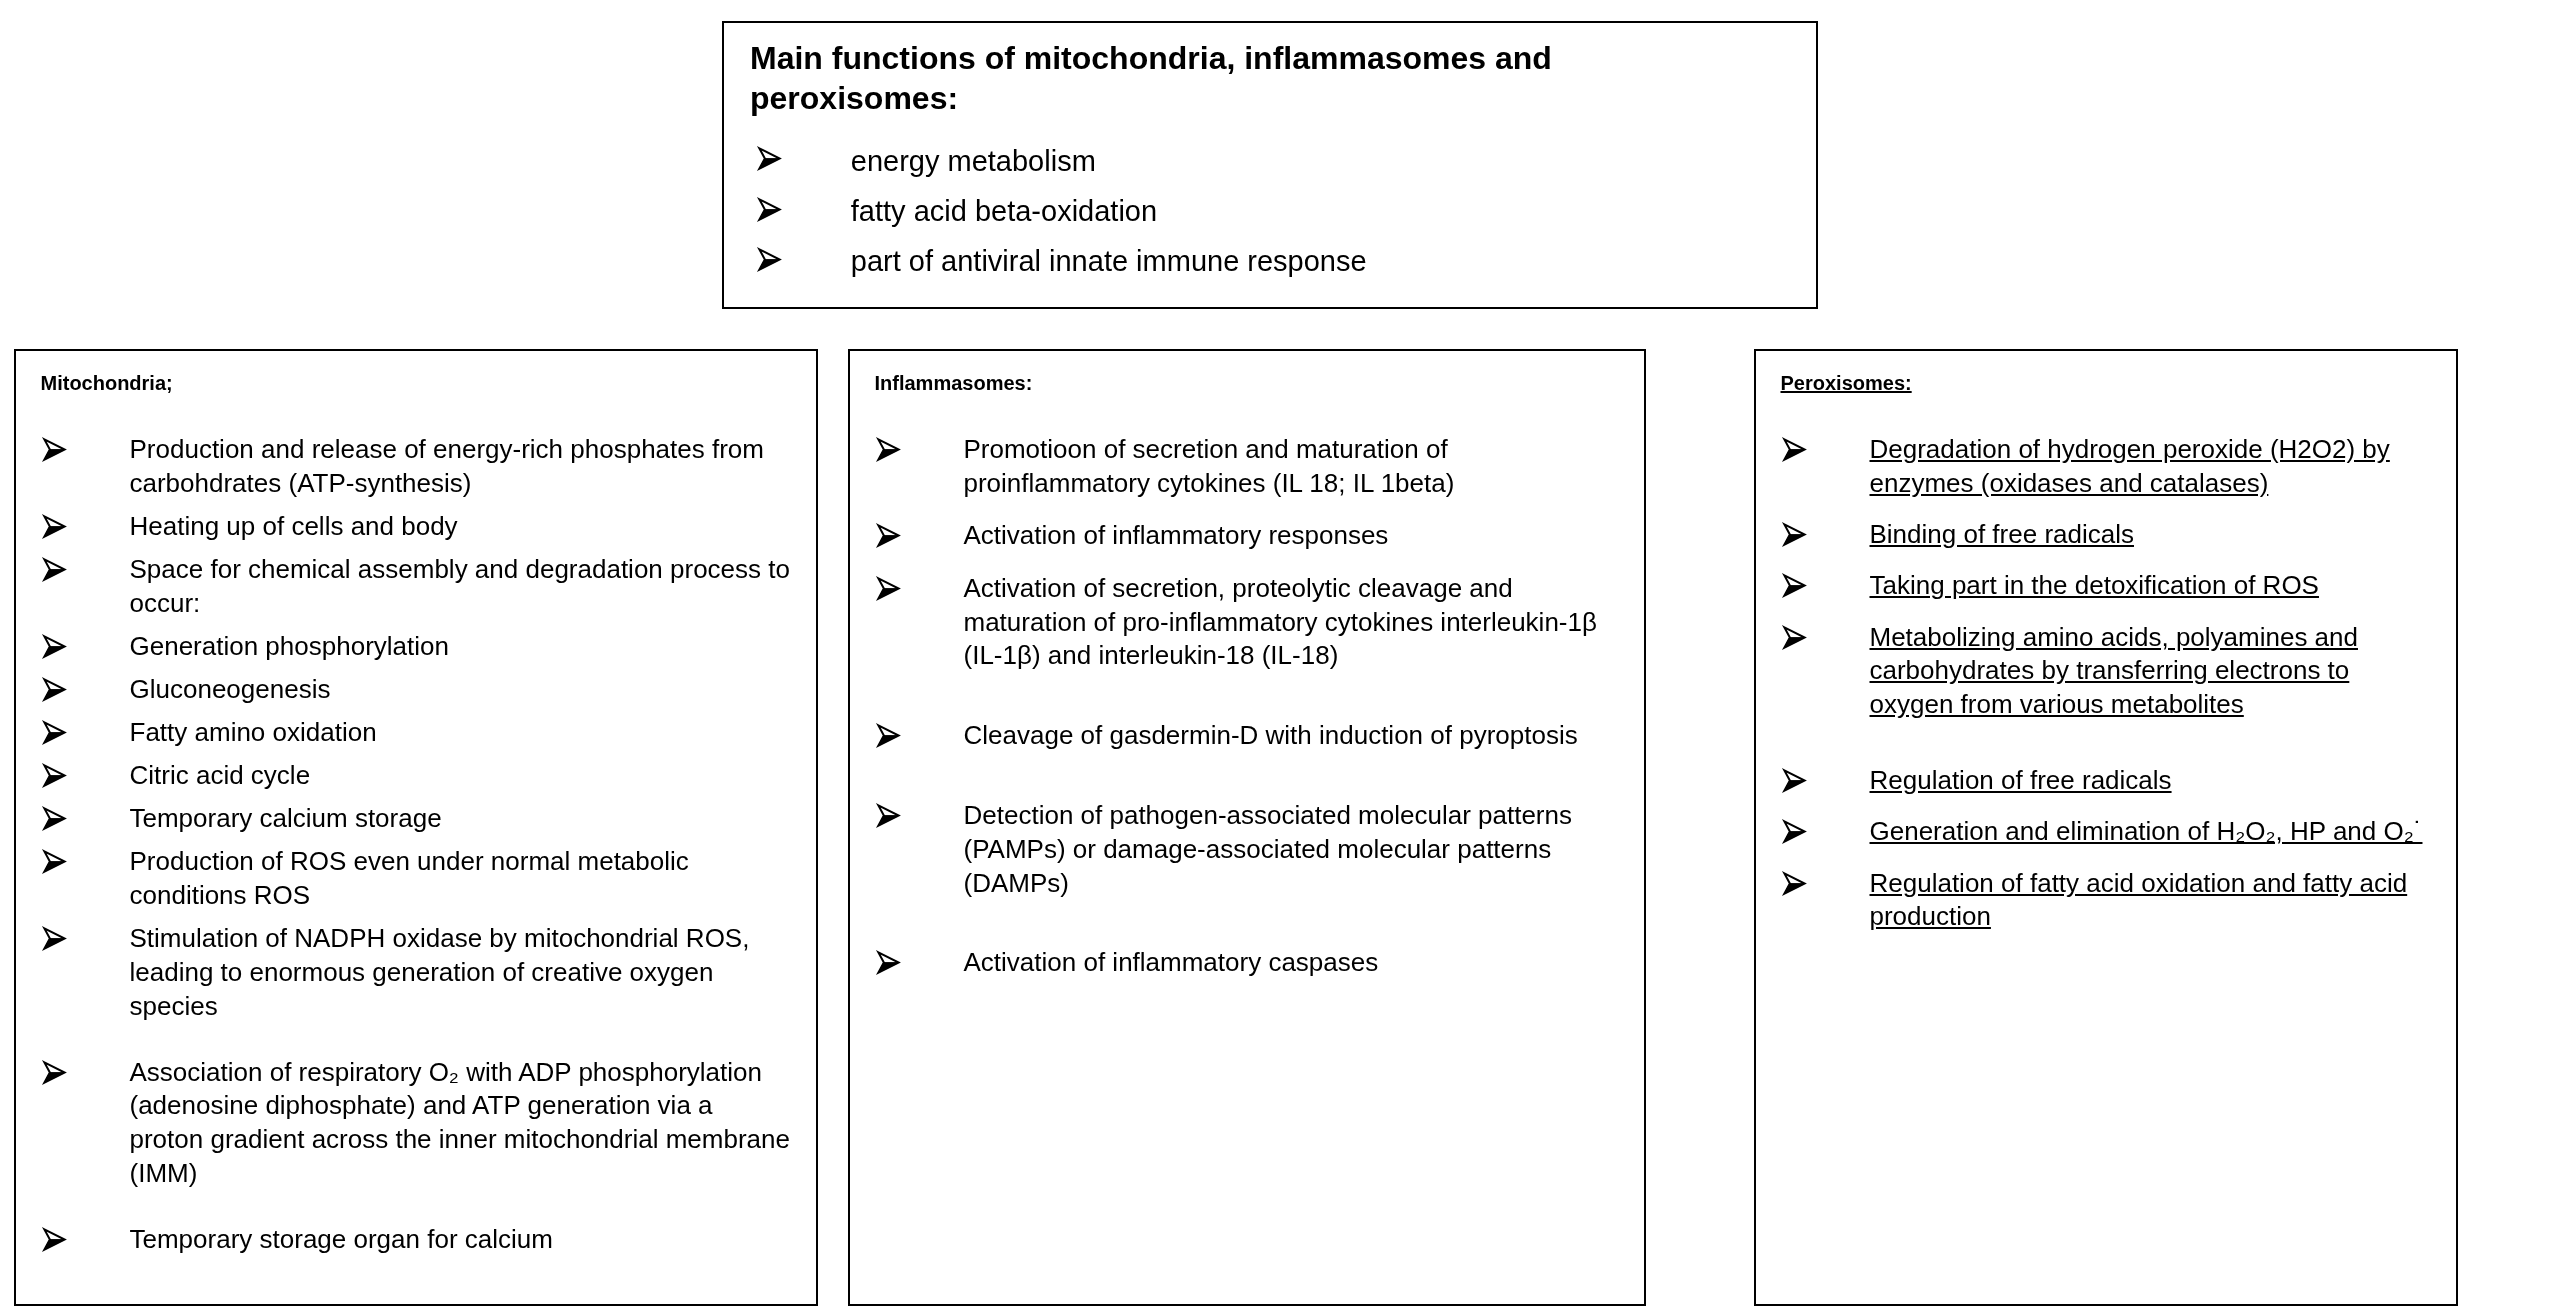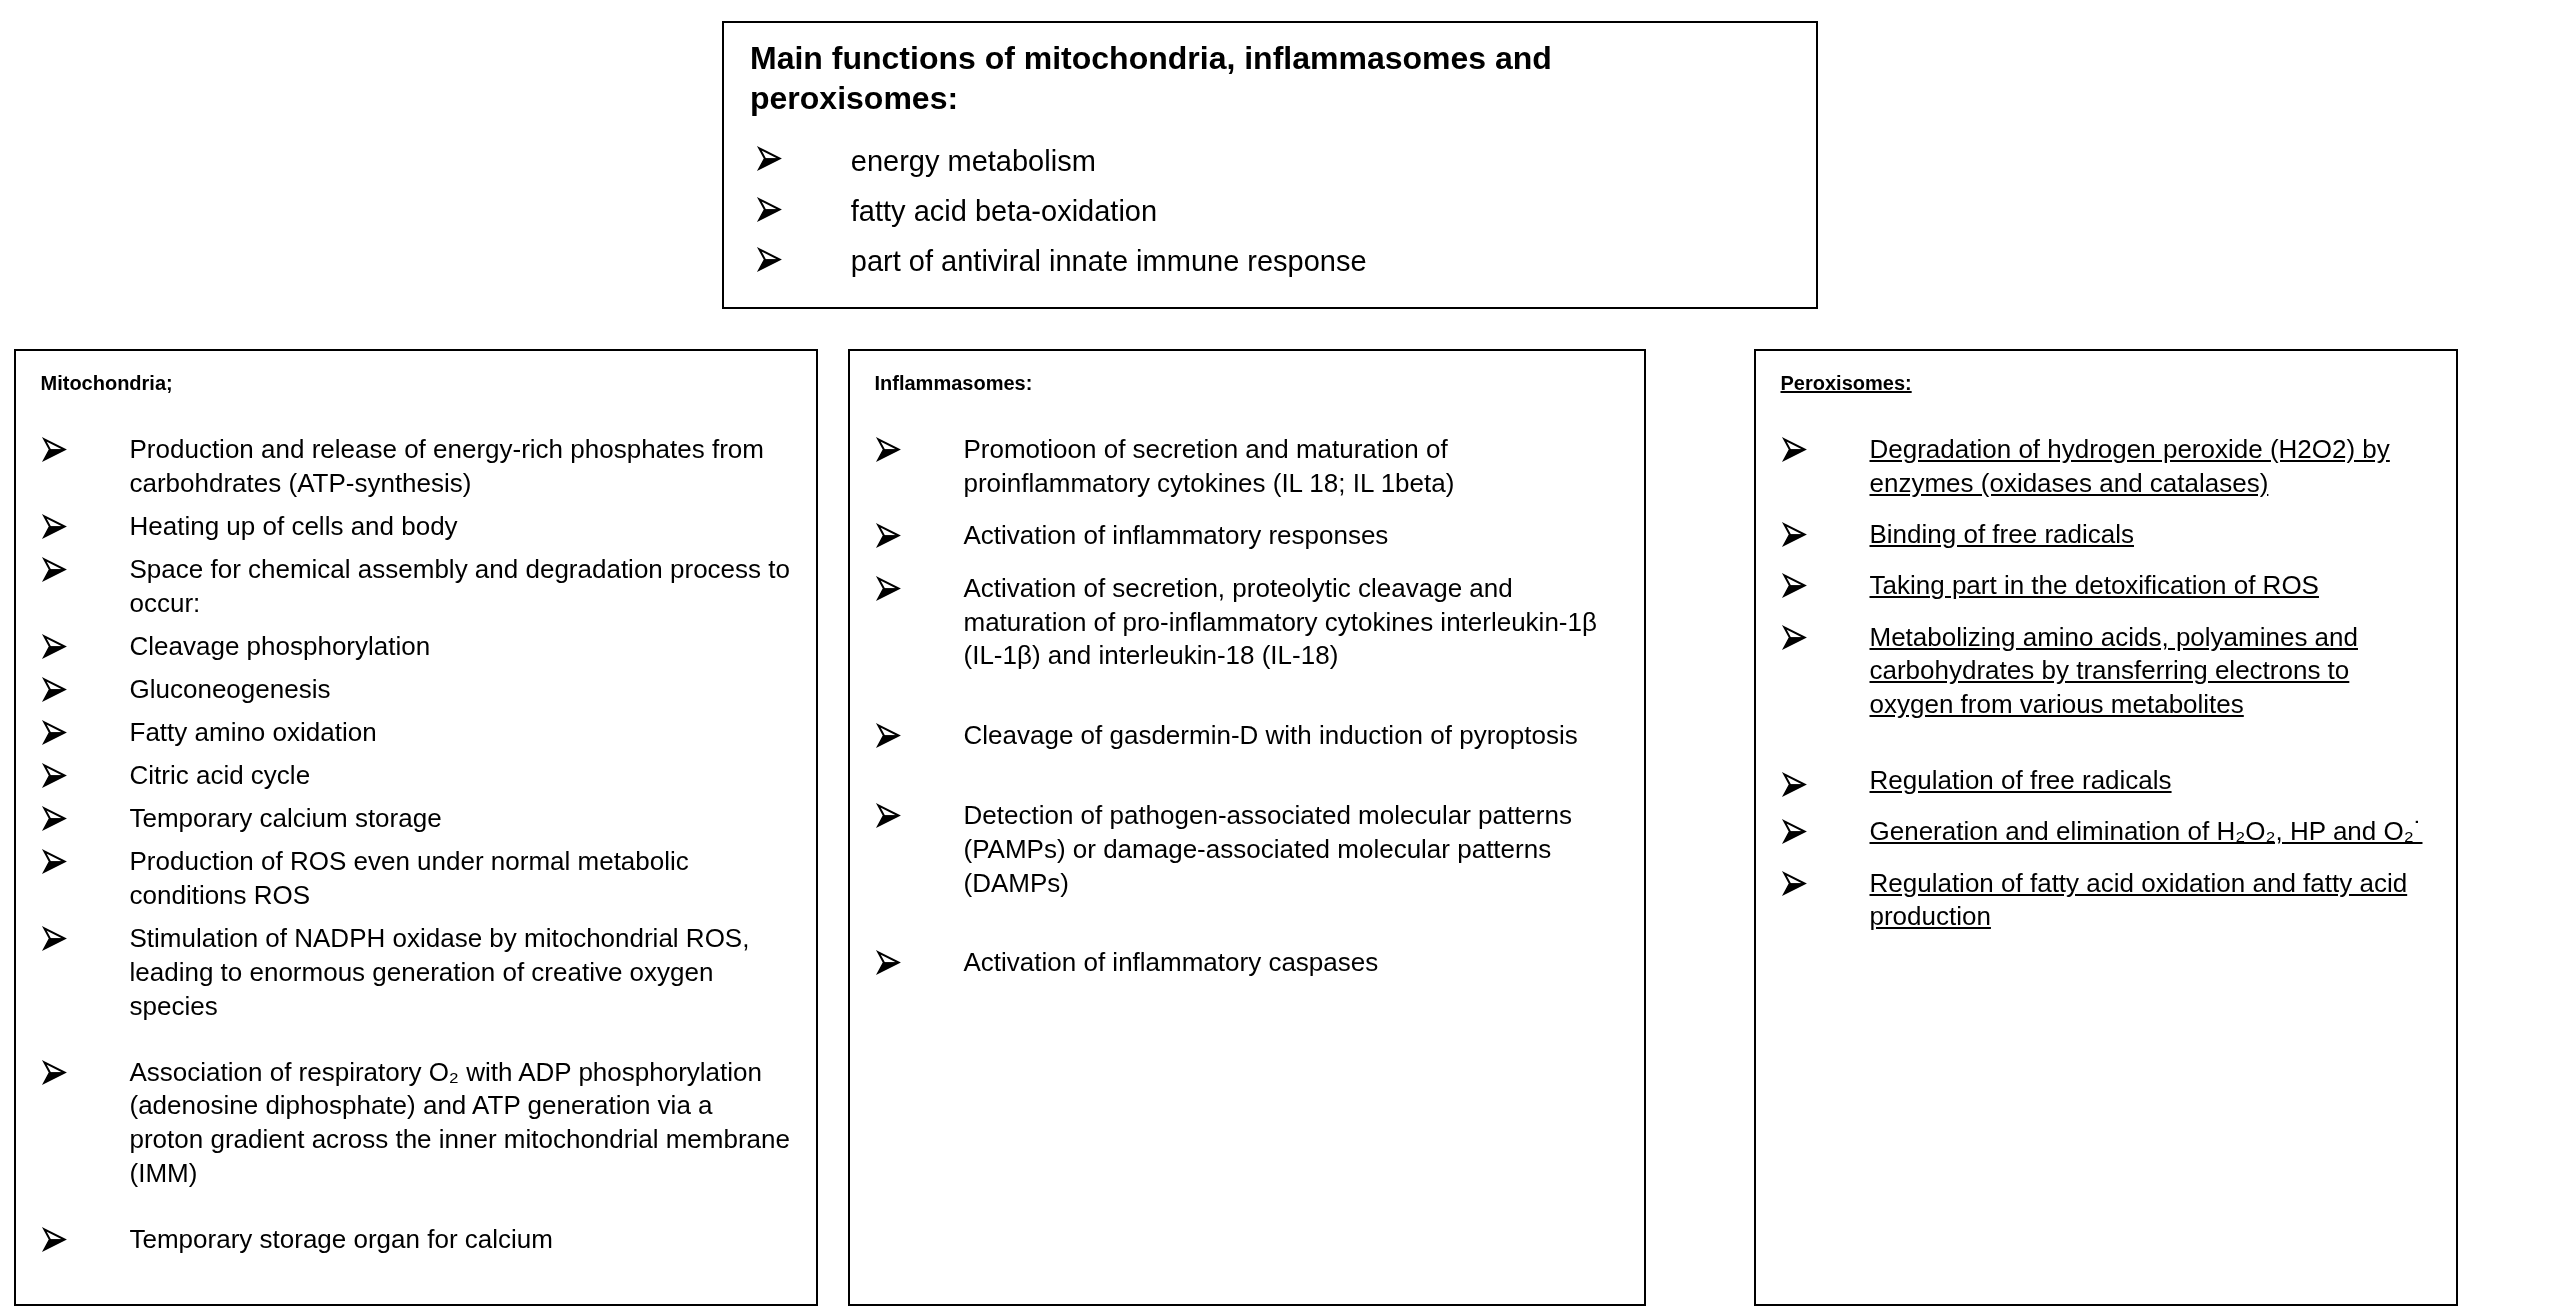--- a/index.html
+++ b/index.html
@@ -68,21 +68,21 @@
   .box-mitochondria li.bullet:first-child { margin-top: 0; }
   .box-mitochondria li.bullet:nth-child(11),
   .box-mitochondria li.bullet:nth-child(12) { margin-top: 32px; }
 
   .box-inflammasomes li.bullet { margin-top: 18.7px; }
   .box-inflammasomes li.bullet:first-child { margin-top: 16px; }
   .box-inflammasomes li.bullet:nth-child(n+4) { margin-top: 46px; }
 
   .box-peroxisomes li.bullet { margin-top: 17.5px; }
   .box-peroxisomes li.bullet:first-child { margin-top: 0; }
-  .box-peroxisomes li.bullet:nth-child(5) { margin-top: 42px; align-items: flex-end; }
+  .box-peroxisomes li.bullet:nth-child(5) { margin-top: 42px; }
 
   .marker {
     flex: 0 0 89px;
     padding-top: 2.9px;
   }
   .top-box .marker { flex-basis: 95px; padding-left: 5.8px; }
   .marker svg { display: block; width: 27px; height: 27px; }
   .bullet-text { flex: 1 1 auto; }
 </style>
 </head>
@@ -158,21 +158,21 @@
     <span class="bullet-text">Space for chemical assembly and degradation process to occur:</span>
   </li>
 
   <li class="bullet">
     <span class="marker">
       <svg viewBox="0 0 32 32" aria-hidden="true">
         <path d="M4 4 L28 16 L4 28 L10.5 16 Z" fill="#ffffff" stroke="#000000" stroke-width="2.4" stroke-linejoin="miter"></path>
         <path d="M4 28 L28 16 L10.5 16 Z" fill="#000000" stroke="#000000" stroke-width="1"></path>
       </svg>
     </span>
-    <span class="bullet-text">Cleavage phosphorylation</span>
+    <span class="bullet-text">Generation phosphorylation</span>
   </li>
 
   <li class="bullet">
     <span class="marker">
       <svg viewBox="0 0 32 32" aria-hidden="true">
         <path d="M4 4 L28 16 L4 28 L10.5 16 Z" fill="#ffffff" stroke="#000000" stroke-width="2.4" stroke-linejoin="miter"></path>
         <path d="M4 28 L28 16 L10.5 16 Z" fill="#000000" stroke="#000000" stroke-width="1"></path>
       </svg>
     </span>
     <span class="bullet-text">Gluconeogenesis</span>

